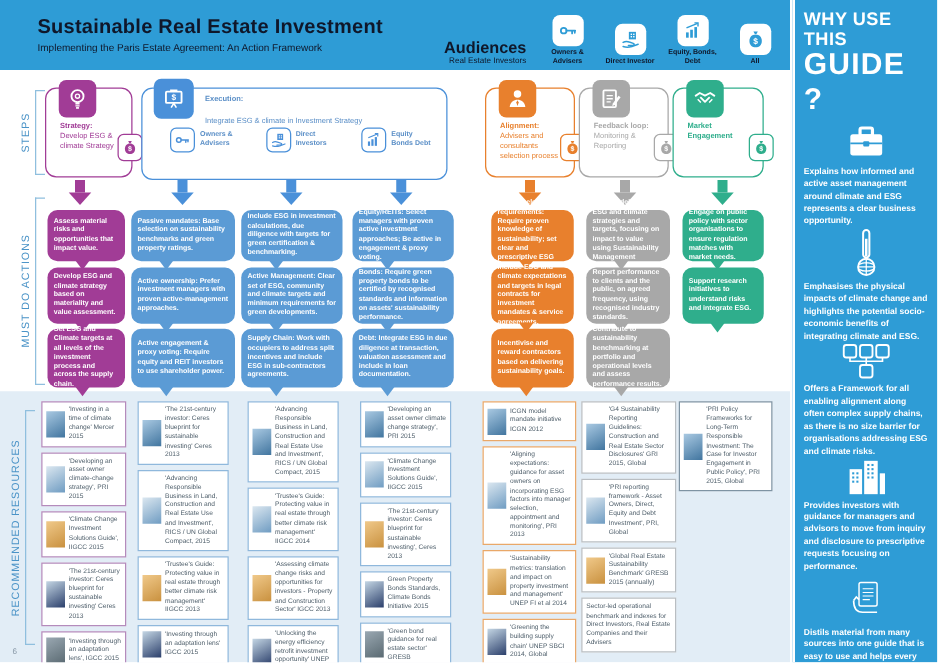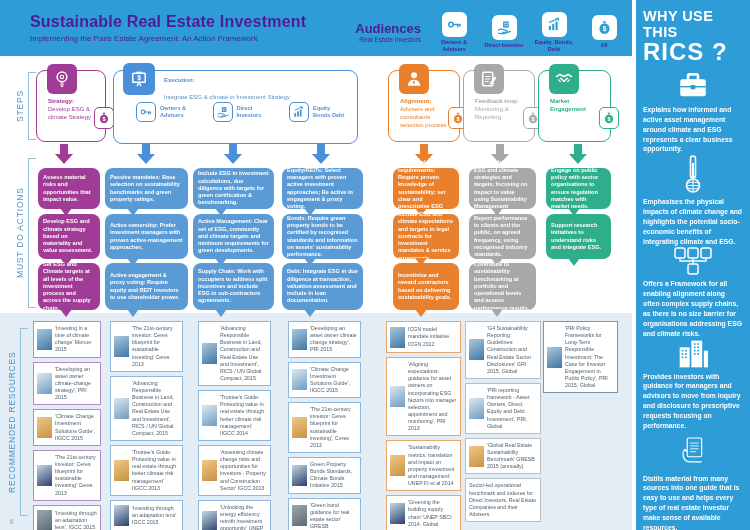--- a/index.html
+++ b/index.html
@@ -1,23 +1,23 @@
 <!DOCTYPE html>
 <html><head>
 <meta charset="utf-8">
 <style>
 *{margin:0;padding:0;box-sizing:border-box}
 body{font-family:"Liberation Sans",sans-serif;background:#fff}
 .page{position:relative;width:750px;height:530px;background:#fff;overflow:hidden}
 
-.header{position:absolute;left:0;top:0;width:632px;height:56px;background:#2E9CD6;color:#4c1d95;display:flex;align-items:center}
+.header{position:absolute;left:0;top:0;width:632px;height:56px;background:#2E9CD6;color:#0f172a;display:flex;align-items:center}
 .h-titles{margin-left:30px}
 .h-title{font-size:16px;font-weight:bold;letter-spacing:.2px}
 .h-sub{font-size:8px;margin-top:3px}
-.aud{margin-left:auto;display:flex;align-items:center;gap:10px;margin-right:8px}
+.aud{margin-left:auto;display:flex;align-items:flex-end;gap:10px;margin-right:8px}
 .aud-head{text-align:right;margin-top:8px;margin-right:3px}
 .aud-title{font-size:13px;font-weight:bold}
 .aud-sub{font-size:6.5px}
 .aud-item{width:40px;text-align:center;margin-top:8px}
 .aud-tile{width:25px;height:25px;background:#fff;border-radius:6px;margin:0 auto;display:flex;align-items:center;justify-content:center;color:#2E9CD6;--icbg:#fff}
 .aud-label{font-size:5.6px;font-weight:bold;margin-top:2px;line-height:1.25}
 .ic{width:17px;height:17px;display:block}
 
 .rail{position:absolute;display:flex}
 .rail-label{writing-mode:vertical-rl;transform:rotate(180deg);font-size:8.5px;color:#4a93c7;letter-spacing:.8px;text-align:center;line-height:1}
@@ -549,21 +549,21 @@
     <div class="card">
         <div class="thumb"></div>
         <div class="ctext">'PRI Policy Frameworks for Long-Term Responsible Investment: The Case for Investor Engagement in Public Policy', PRI 2015, Global</div>
       </div>
   </div>
 
   <div class="pagenum">6</div>
 
   <div class="sidebar">
     <div class="sb-title1">WHY USE THIS</div>
-    <div class="sb-title2">RICS ?</div>
+    <div class="sb-title2">GUIDE ?</div>
     <div class="sb-items">
       <div class="sb-item">
         <div class="sb-icon">
             <svg class="ic">
               <use href="#i-case"></use>
             </svg>
           </div>
         <div class="sb-text">Explains how informed and active asset management around climate and ESG represents a clear business opportunity.</div>
       </div>
       <div class="sb-item">

